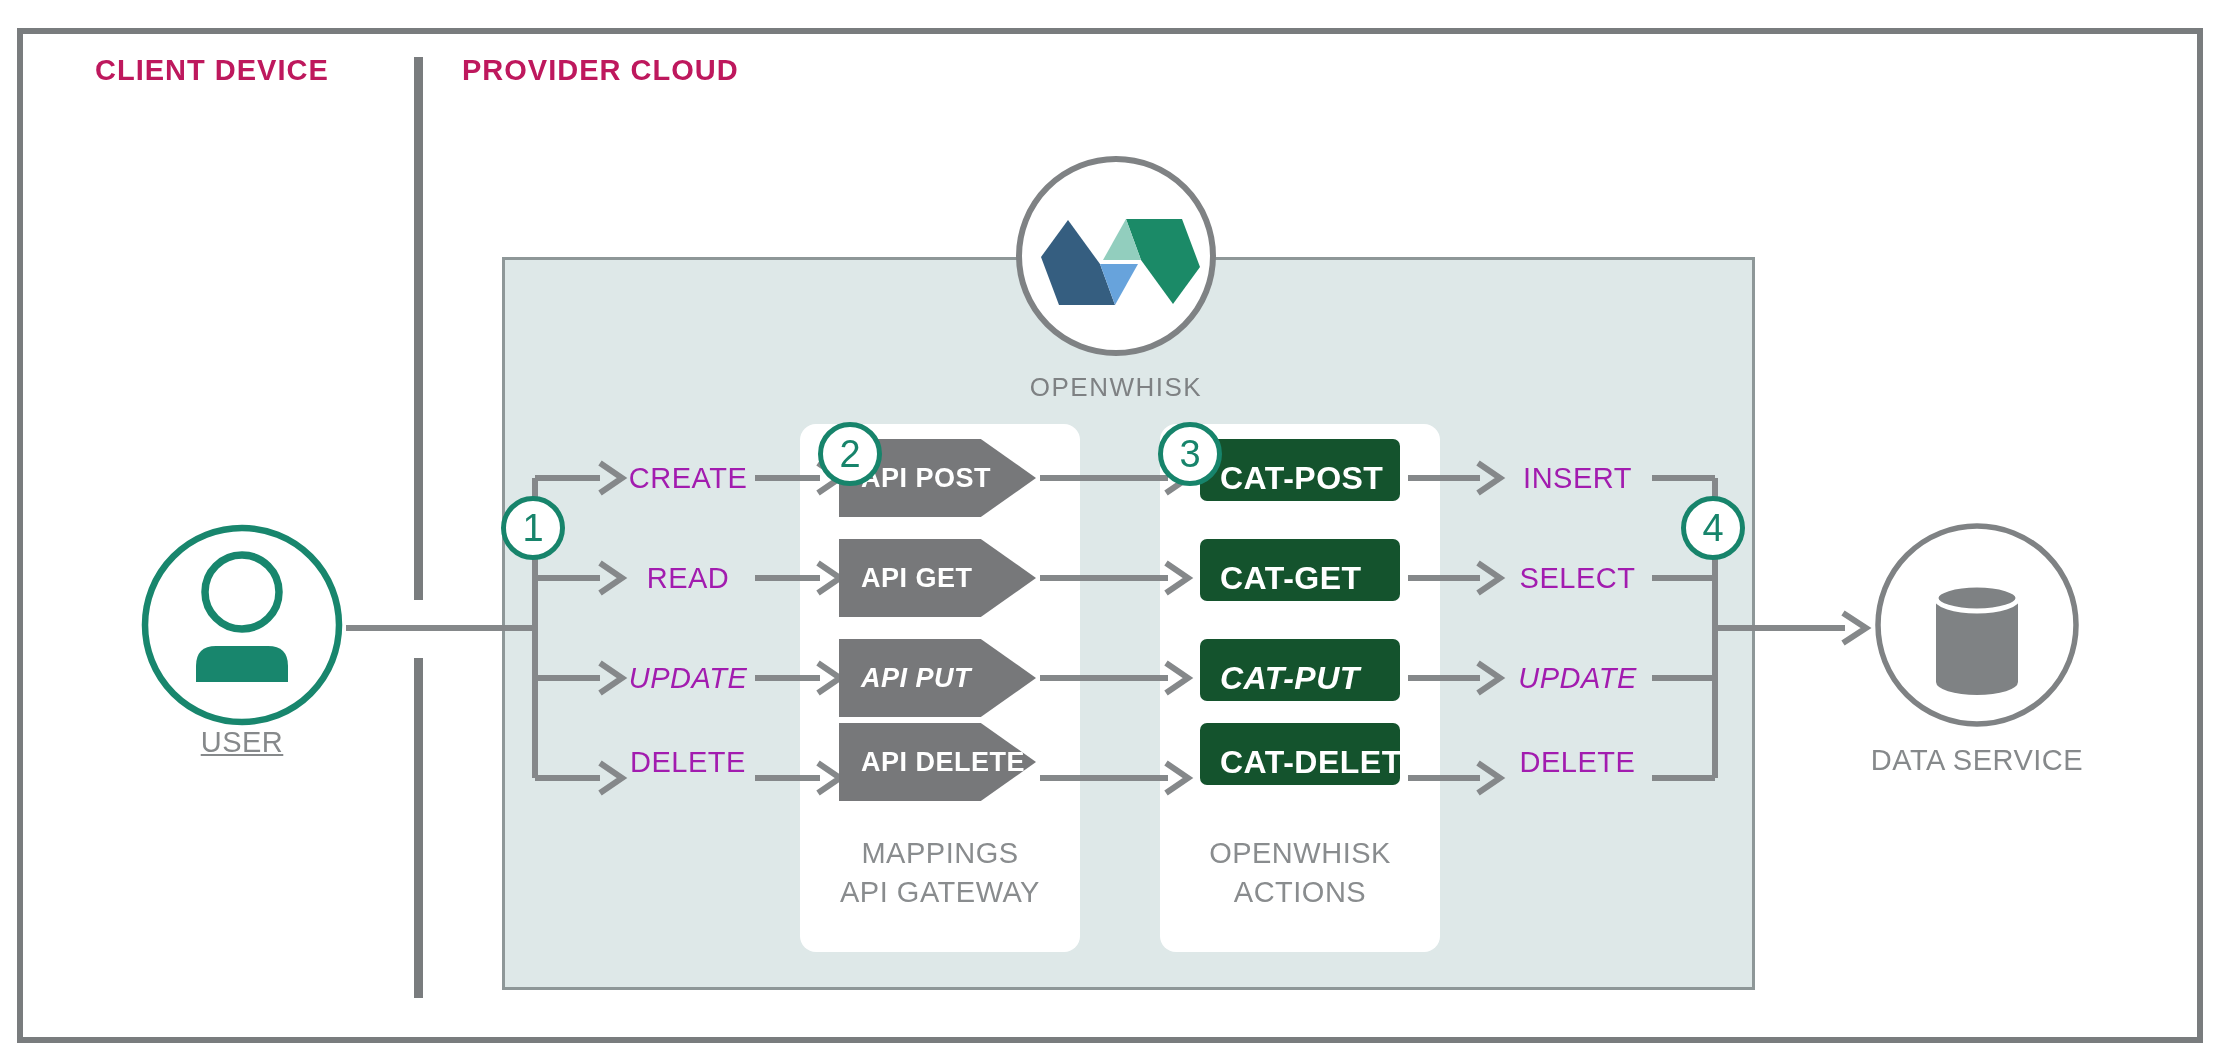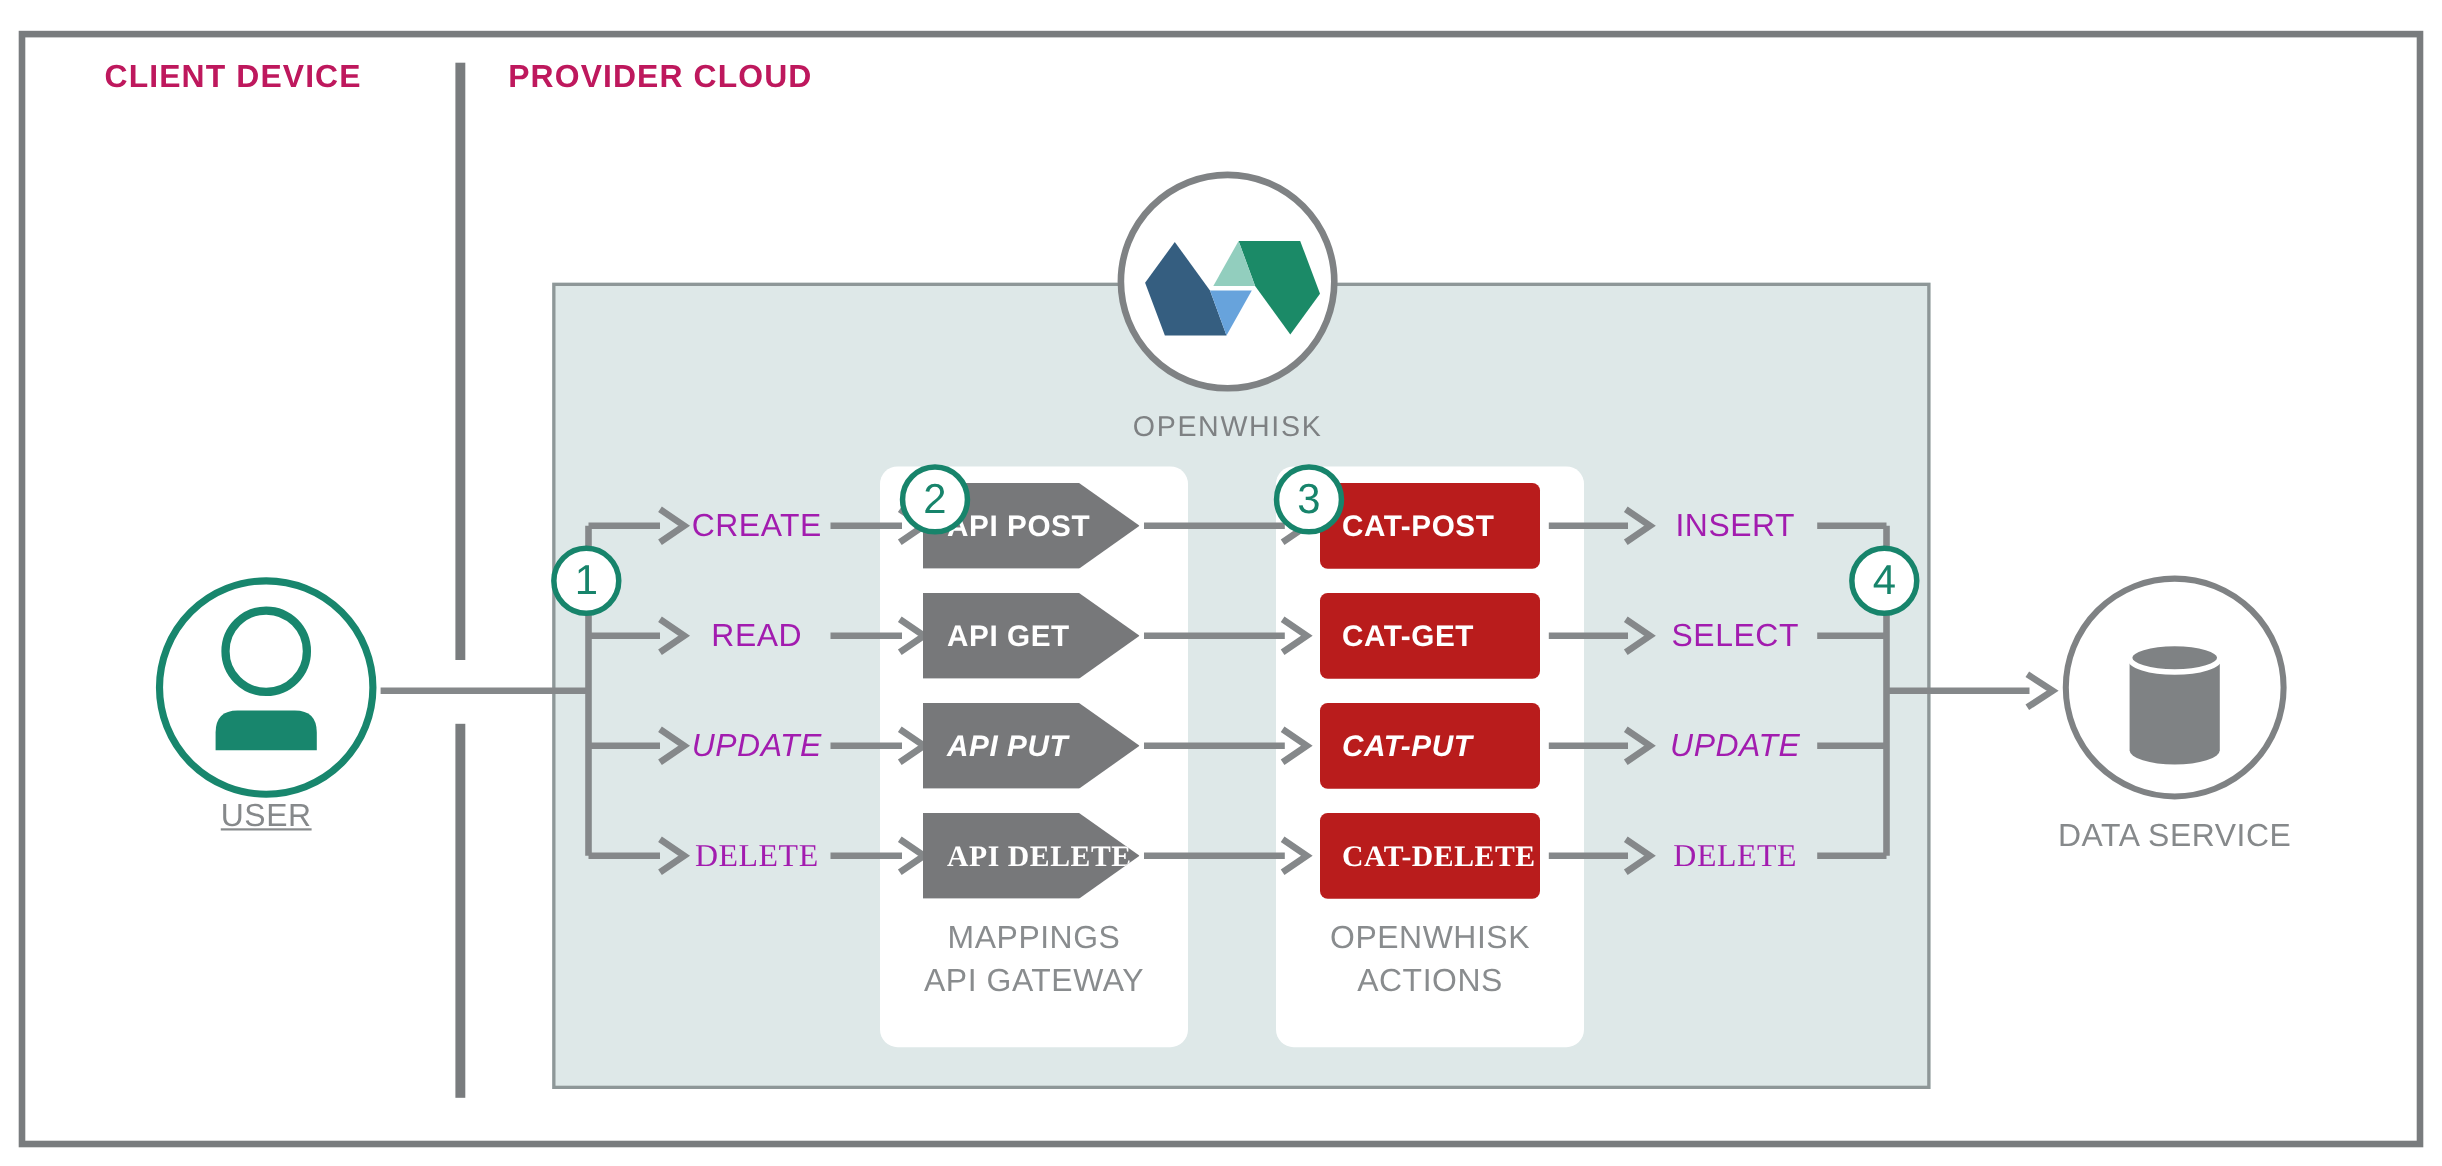--- a/index.html
+++ b/index.html
@@ -21,31 +21,31 @@
     background:#dee8e8;border:3px solid #8e9798;box-sizing:border-box;}
 
   .panel{position:absolute;top:424px;width:280px;height:528px;background:#ffffff;border-radius:16px;}
   .panel-gateway{left:800px;}
   .panel-actions{left:1160px;}
   .panel-caption{position:absolute;left:0;right:0;top:410px;text-align:center;
     font-size:29px;line-height:39px;color:#898c8e;letter-spacing:0.5px;}
 
   
   .flow-row{position:absolute;left:0;width:2220px;height:78px;}
-  .row-a{top:439px;}.row-b{top:539px;}.row-c{top:639px;font-style:italic;}.row-d{top:739px;font-family:Liberation Serif, serif;}
+  .row-a{top:439px;}.row-b{top:539px;}.row-c{top:639px;font-style:italic;}.row-d{top:723px;}
   .crud-label,.sql-label{position:absolute;top:19px;height:40px;line-height:40px;
     font-size:29px;color:#a21caf;letter-spacing:0.5px;text-align:center;}
   .crud-label{left:618px;width:140px;}
   .sql-label{left:1505px;width:145px;}
   .pent{position:absolute;left:839px;top:0;width:197px;height:78px;background:#77787a;
     clip-path:polygon(0 0,72% 0,100% 50%,72% 100%,0 100%);
     color:#ffffff;font-size:27px;font-weight:bold;line-height:78px;padding-left:22px;
     box-sizing:border-box;letter-spacing:0.5px;white-space:nowrap;}
-  .bluebox{position:absolute;left:1200px;top:0;width:200px;height:78px;background:#b91c1c;
-    border-radius:7px;color:#ffffff;font-size:27px;font-weight:bold;line-height:78px;
+  .bluebox{position:absolute;left:1200px;top:0;width:200px;height:62px;background:#14532d;
+    border-radius:7px;color:#ffffff;font-size:32px;font-weight:bold;line-height:78px;
     padding-left:20px;box-sizing:border-box;letter-spacing:0.5px;white-space:nowrap;}
 
   
   .connector-layer{position:absolute;left:0;top:0;width:2220px;height:1060px;pointer-events:none;}
 
   
   .step{position:absolute;width:54px;height:54px;border:5px solid #17846b;border-radius:50%;
     background:#ffffff;color:#17846b;font-size:38px;line-height:54px;text-align:center;}
   .step-1{left:501px;top:496px;}
   .step-2{left:818px;top:422px;}

